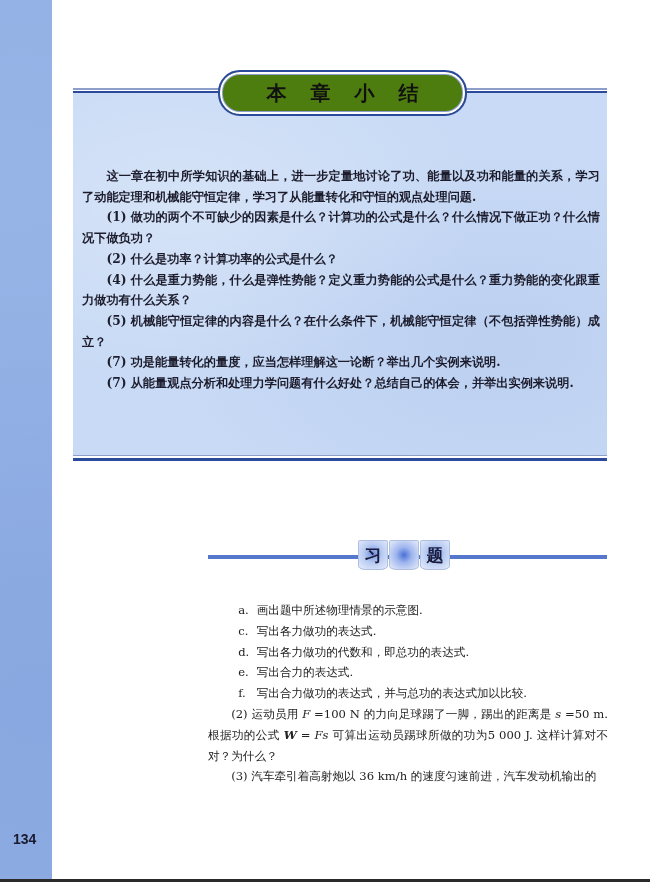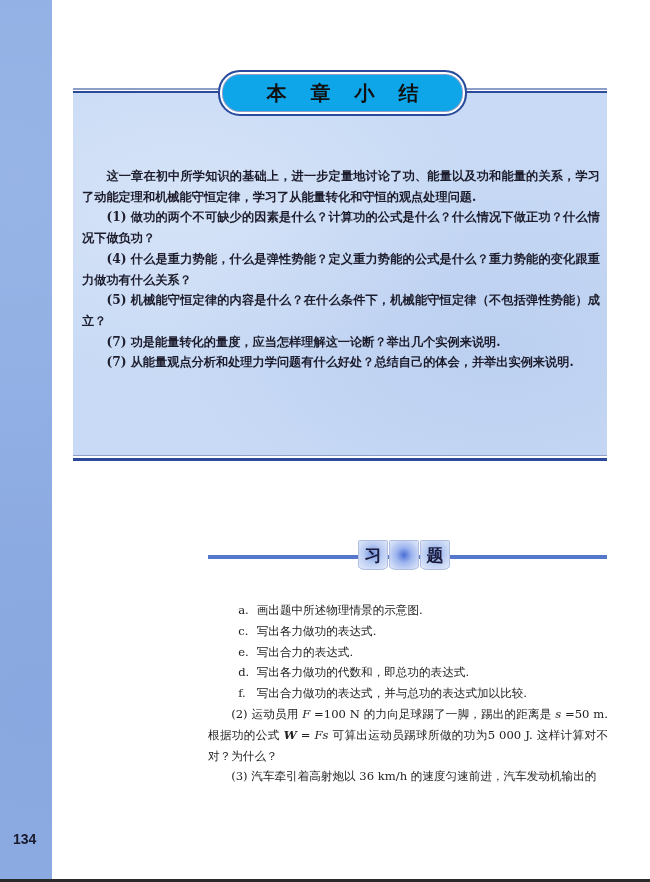--- a/index.html
+++ b/index.html
@@ -27,21 +27,21 @@
                       radial-gradient(ellipse at 80% 70%, rgba(150,175,225,0.25), transparent 55%);
   }
   .box-top-line1 { position: absolute; left: 73px; top: 88px; width: 534px; height: 2px; background: #8d9fc8; }
   .box-top-line2 { position: absolute; left: 73px; top: 91px; width: 534px; height: 2px; background: #2c4a9c; }
   .box-bottom-line1 { position: absolute; left: 73px; top: 455px; width: 534px; height: 1px; background: #8d9fc8; }
   .box-bottom-line2 { position: absolute; left: 73px; top: 458px; width: 534px; height: 3px; background: #2c4a9c; }
 
   .title-pill {
     position: absolute; left: 218px; top: 70px; width: 249px; height: 46px;
     border: 2px solid #2c4a9c; border-radius: 22px;
-    background: #0ea5e9;
+    background: #4d7c0f;
     box-shadow: inset 0 0 0 2px #ffffff, inset 0 0 0 3px #8d9fc8;
     display: flex; align-items: center; justify-content: center;
   }
   .title-pill .title-text {
     font-family: "DejaVu Sans", "Liberation Sans", sans-serif;
     font-size: 20px; font-weight: bold; letter-spacing: 24px; color: #111;
     margin-left: 24px;
   }
 
   .summary-text {
@@ -82,36 +82,37 @@
 <div class="box-bottom-line1"></div>
 <div class="box-bottom-line2"></div>
 
 <div class="title-pill">
   <span class="title-text">本章小结</span>
 </div>
 
 <div class="summary-text">
   <p>这一章在初中所学知识的基础上，进一步定量地讨论了功、能量以及功和能量的关系，学习了动能定理和机械能守恒定律，学习了从能量转化和守恒的观点处理问题.</p>
   <p>(1) 做功的两个不可缺少的因素是什么？计算功的公式是什么？什么情况下做正功？什么情况下做负功？</p>
+  <p>(2) 什么是功率？计算功率的公式是什么？</p>
   <p>(4) 什么是重力势能，什么是弹性势能？定义重力势能的公式是什么？重力势能的变化跟重力做功有什么关系？</p>
   <p>(5) 机械能守恒定律的内容是什么？在什么条件下，机械能守恒定律（不包括弹性势能）成立？</p>
   <p>(7) 功是能量转化的量度，应当怎样理解这一论断？举出几个实例来说明.</p>
   <p>(7) 从能量观点分析和处理力学问题有什么好处？总结自己的体会，并举出实例来说明.</p>
 </div>
 
 <div class="ex-line"></div>
 <div class="ex-tiles">
   <div class="ex-tile">习</div>
   <div class="ex-tile mid"></div>
   <div class="ex-tile">题</div>
 </div>
 
 <div class="exercise-text">
   <p class="sub"><span class="sub-letter">a.</span><span>画出题中所述物理情景的示意图.</span></p>
   <p class="sub"><span class="sub-letter">c.</span><span>写出各力做功的表达式.</span></p>
+  <p class="sub"><span class="sub-letter">d.</span><span>写出各力做功的代数和，即总功的表达式.</span></p>
   <p class="sub"><span class="sub-letter">e.</span><span>写出合力的表达式.</span></p>
-  <p class="sub"><span class="sub-letter">d.</span><span>写出各力做功的代数和，即总功的表达式.</span></p>
   <p class="sub"><span class="sub-letter">f.</span><span>写出合力做功的表达式，并与总功的表达式加以比较.</span></p>
   <p class="q"><span>(2) 运动员用 </span><i>F</i><span> =100 N 的力向足球踢了一脚，踢出的距离是 </span><i>s</i><span> =50 m. 根据功的公式 </span><i style="font-weight:bold">W</i><span> = </span><i>Fs</i><span> 可算出运动员踢球所做的功为5 000 J. 这样计算对不对？为什么？</span></p>
   <p class="q">(3) 汽车牵引着高射炮以 36 km/h 的速度匀速前进，汽车发动机输出的</p>
 </div>
 
 <div class="bottom-rule"></div>
 
 </body></html>

